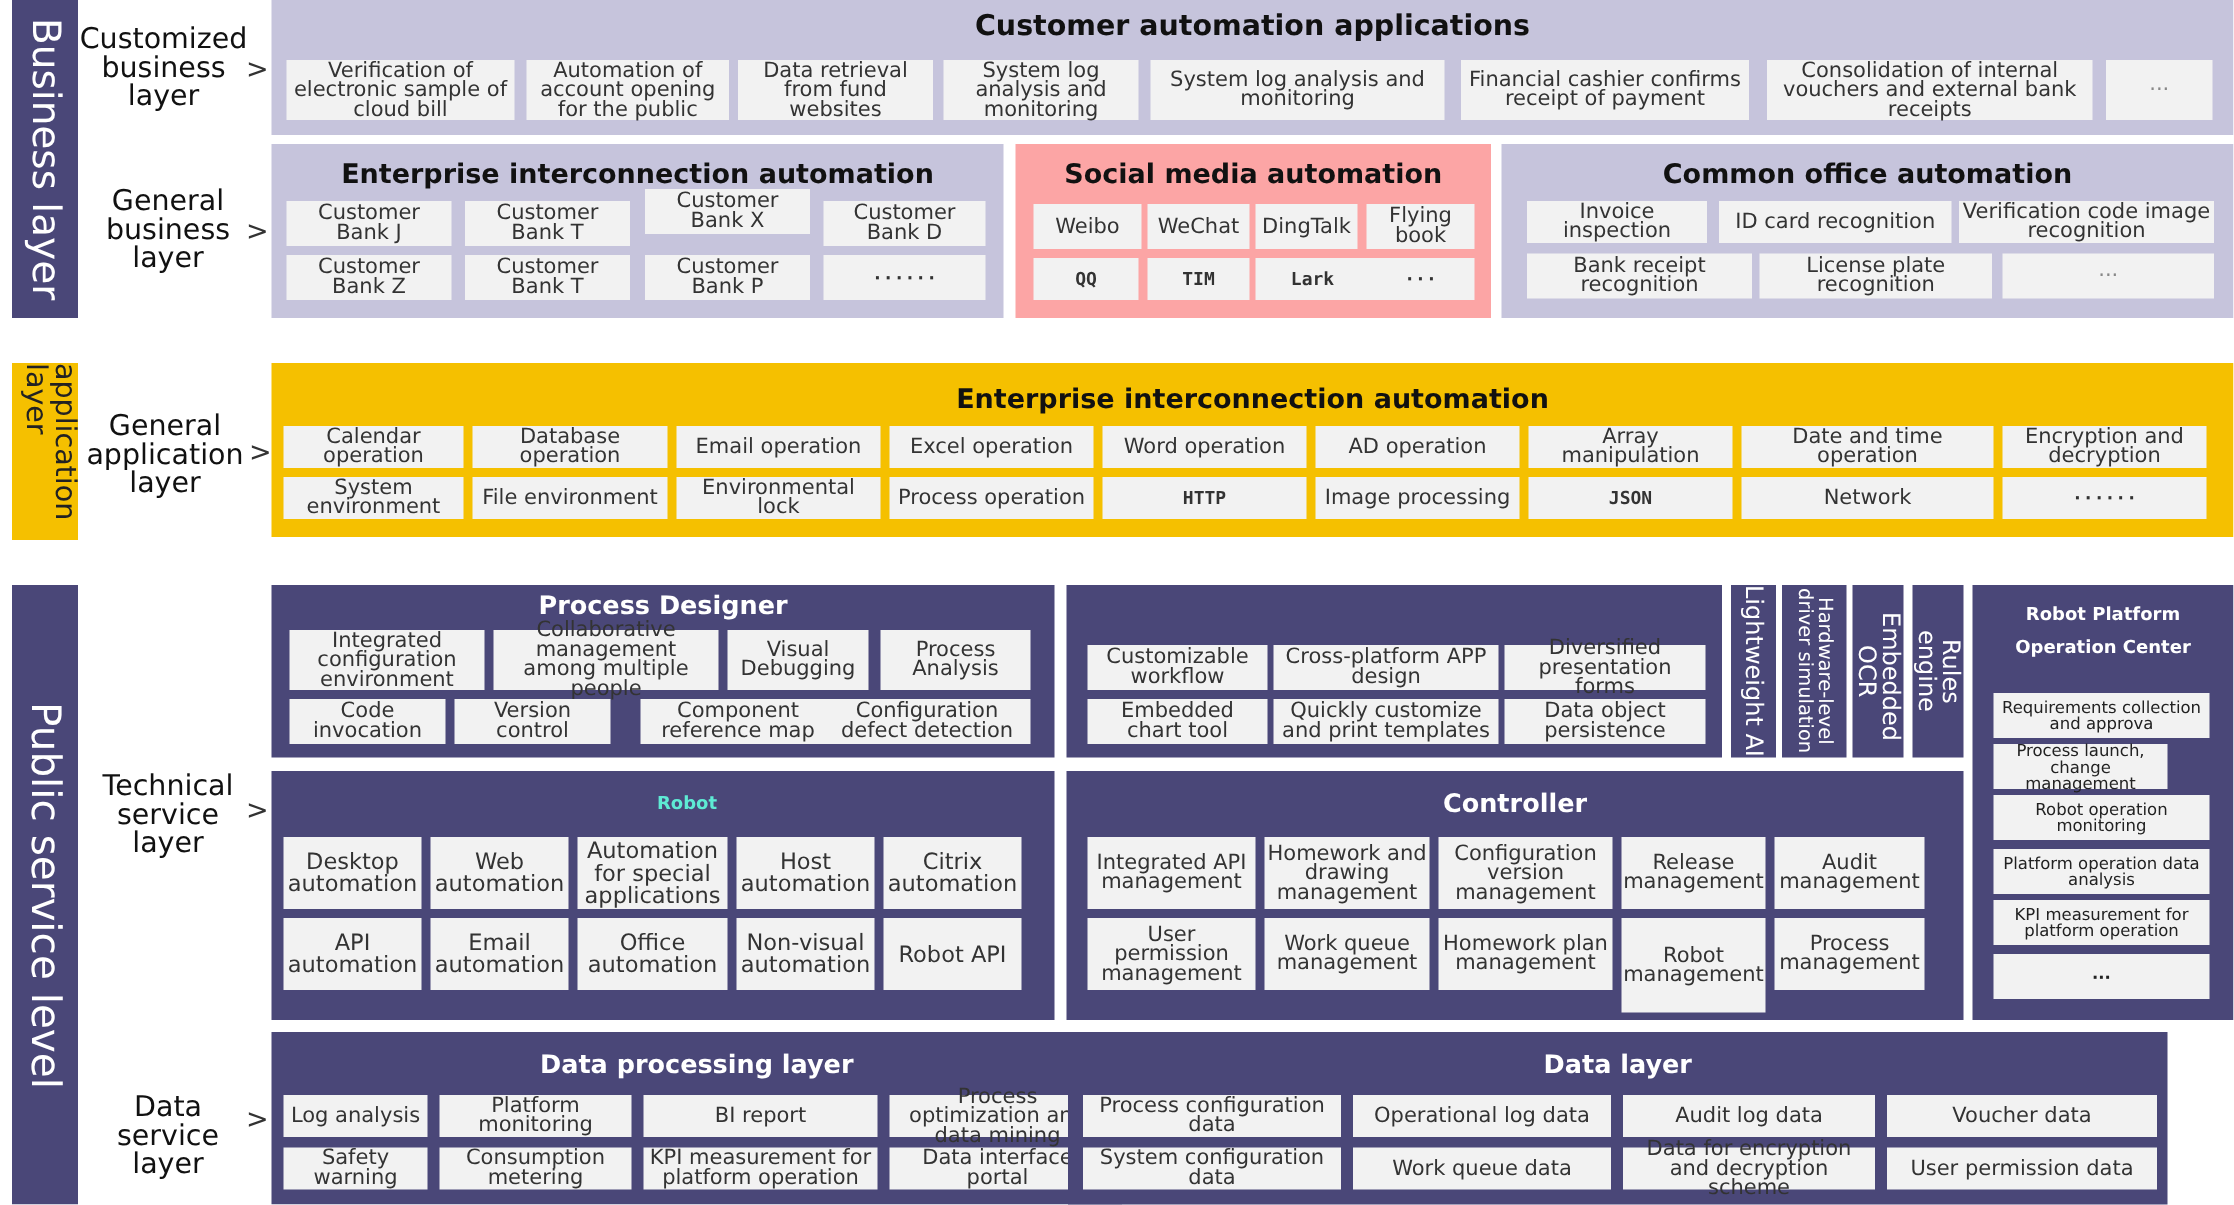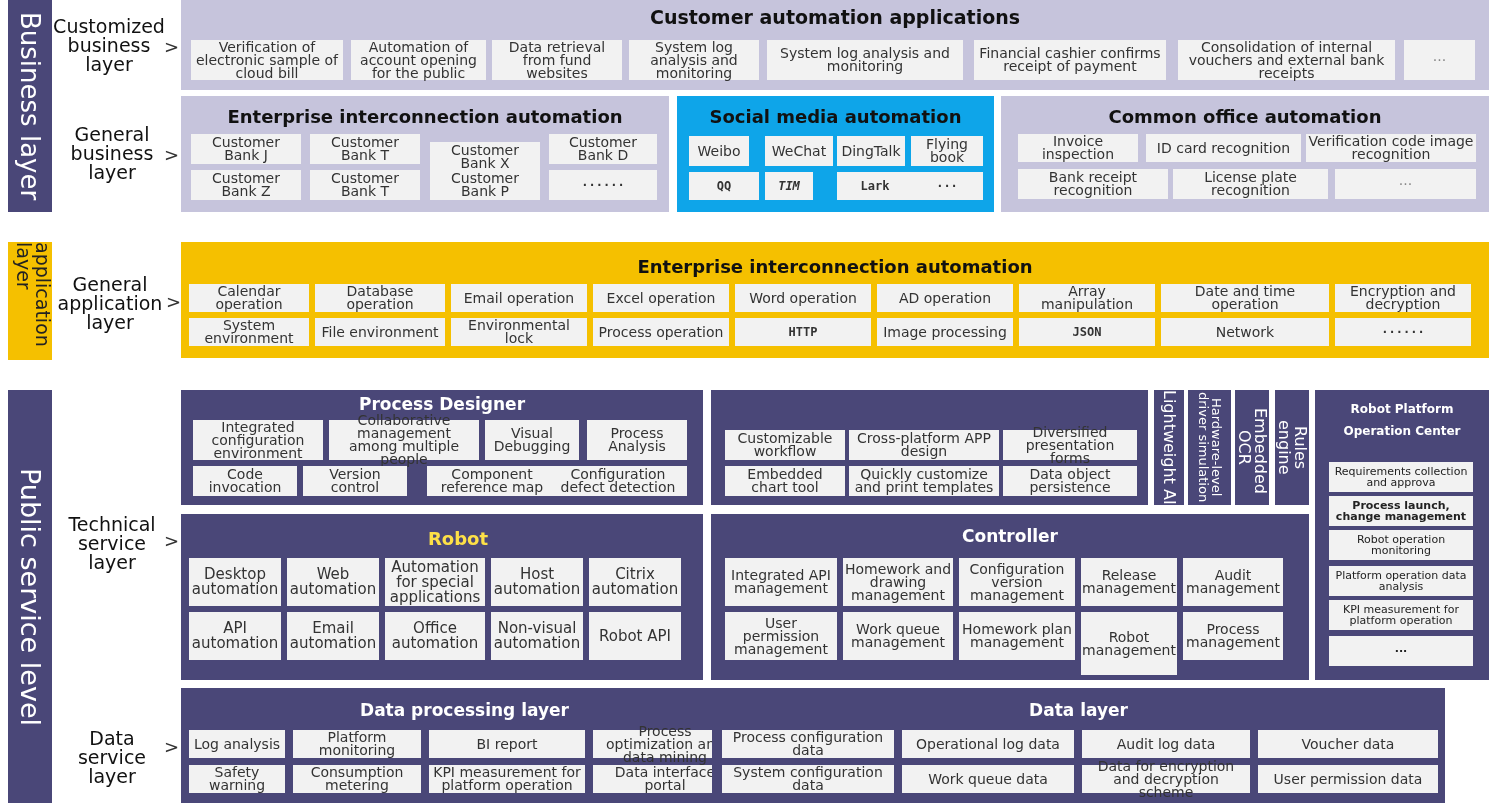--- a/index.html
+++ b/index.html
@@ -63,36 +63,36 @@
   <div class="chip" style="left:586px;top:40px;width:196px;height:40px;">System log analysis and monitoring</div>
   <div class="chip" style="left:793px;top:40px;width:192px;height:40px;">Financial cashier confirms receipt of payment</div>
   <div class="chip" style="left:997px;top:40px;width:217px;height:40px;">Consolidation of internal vouchers and external bank receipts</div>
   <div class="chip" style="left:1223px;top:40px;width:71px;height:40px;color:#888;">···</div>
 </div>
 
 <div class="panel" style="left:181px;top:96px;width:488px;height:116px;background:#c6c4dc;">
   <div class="panel-title" style="top:10px;font-size:18px;color:#111;">Enterprise interconnection automation</div>
   <div class="chip" style="left:10px;top:38px;width:110px;height:30px;">Customer Bank J</div>
   <div class="chip" style="left:129px;top:38px;width:110px;height:30px;">Customer Bank T</div>
-  <div class="chip" style="left:249px;top:46px;width:110px;height:30px;">Customer Bank X</div>
+  <div class="chip" style="left:249px;top:30px;width:110px;height:30px;">Customer Bank X</div>
   <div class="chip" style="left:368px;top:38px;width:108px;height:30px;">Customer Bank D</div>
   <div class="chip" style="left:10px;top:74px;width:110px;height:30px;">Customer Bank Z</div>
   <div class="chip" style="left:129px;top:74px;width:110px;height:30px;">Customer Bank T</div>
   <div class="chip" style="left:249px;top:74px;width:110px;height:30px;">Customer Bank P</div>
   <div class="chip bold" style="left:368px;top:74px;width:108px;height:30px;">······</div>
 </div>
 
-<div class="panel" style="left:677px;top:96px;width:317px;height:116px;background:#0ea5e9;">
+<div class="panel" style="left:677px;top:96px;width:317px;height:116px;background:#fca5a5;">
   <div class="panel-title" style="top:10px;font-size:18px;color:#111;">Social media automation</div>
-  <div class="chip" style="left:12px;top:40px;width:60px;height:30px;">Weibo</div>
+  <div class="chip" style="left:12px;top:40px;width:72px;height:30px;">Weibo</div>
   <div class="chip" style="left:88px;top:40px;width:68px;height:30px;">WeChat</div>
   <div class="chip" style="left:160px;top:40px;width:68px;height:30px;">DingTalk</div>
   <div class="chip" style="left:234px;top:40px;width:72px;height:30px;">Flying book</div>
   <div class="chip bold" style="left:12px;top:76px;width:70px;height:28px;">QQ</div>
-  <div class="chip bold" style="left:88px;top:76px;width:48px;height:28px;font-style:italic;">TIM</div>
+  <div class="chip bold" style="left:88px;top:76px;width:68px;height:28px;">TIM</div>
   <div class="chip bold" style="left:160px;top:76px;width:76px;height:28px;text-align:center;">Lark</div>
   <div class="chip bold" style="left:234px;top:76px;width:72px;height:28px;">···</div>
 </div>
 
 <div class="panel" style="left:1001px;top:96px;width:488px;height:116px;background:#c6c4dc;">
   <div class="panel-title" style="top:10px;font-size:18px;color:#111;">Common office automation</div>
   <div class="chip" style="left:17px;top:38px;width:120px;height:28px;">Invoice inspection</div>
   <div class="chip" style="left:145px;top:38px;width:155px;height:28px;">ID card recognition</div>
   <div class="chip" style="left:305px;top:38px;width:170px;height:28px;">Verification code image recognition</div>
   <div class="chip" style="left:17px;top:73px;width:150px;height:30px;">Bank receipt recognition</div>
@@ -152,21 +152,21 @@
   <span style="font-size:13px;line-height:13px;white-space:normal;height:112px;">Hardware-level driver simulation</span>
 </div>
 <div class="vbar" style="left:1235px;top:390px;width:34px;height:115px;">
   <span style="white-space:normal;height:80px;">Embedded OCR</span>
 </div>
 <div class="vbar" style="left:1275px;top:390px;width:34px;height:115px;">
   <span style="white-space:normal;height:70px;">Rules engine</span>
 </div>
 
 <div class="panel" style="left:181px;top:514px;width:522px;height:166px;background:#4a4778;">
-  <div class="panel-title" style="top:14px;font-size:18px;color:#fde047;padding-left:32px;">Robot</div>
+  <div class="panel-title" style="top:14px;font-size:12px;color:#5eead4;padding-left:32px;">Robot</div>
   <div id="robot-chips">
       <div class="chip" style="left: 8px; top: 44px; width: 92px; height: 48px; font-size: 15px; line-height: 15px;">Desktop automation</div>
       <div class="chip" style="left: 106px; top: 44px; width: 92px; height: 48px; font-size: 15px; line-height: 15px;">Web automation</div>
       <div class="chip" style="left: 204px; top: 44px; width: 100px; height: 48px; font-size: 15px; line-height: 15px;">Automation for special applications</div>
       <div class="chip" style="left: 310px; top: 44px; width: 92px; height: 48px; font-size: 15px; line-height: 15px;">Host automation</div>
       <div class="chip" style="left: 408px; top: 44px; width: 92px; height: 48px; font-size: 15px; line-height: 15px;">Citrix automation</div>
       <div class="chip" style="left: 8px; top: 98px; width: 92px; height: 48px; font-size: 15px; line-height: 15px;">API automation</div>
       <div class="chip" style="left: 106px; top: 98px; width: 92px; height: 48px; font-size: 15px; line-height: 15px;">Email automation</div>
       <div class="chip" style="left: 204px; top: 98px; width: 100px; height: 48px; font-size: 15px; line-height: 15px;">Office automation</div>
       <div class="chip" style="left: 310px; top: 98px; width: 92px; height: 48px; font-size: 15px; line-height: 15px;">Non-visual automation</div>
@@ -187,21 +187,21 @@
       <div class="chip" style="left: 248px; top: 98px; width: 116px; height: 48px;">Homework plan management</div>
       <div class="chip" style="left: 370px; top: 98px; width: 96px; height: 63px;">Robot management</div>
       <div class="chip" style="left: 472px; top: 98px; width: 100px; height: 48px;">Process management</div>
     </div>
 </div>
 
 <div class="panel" style="left:1315px;top:390px;width:174px;height:290px;background:#4a4778;">
   <div class="panel-title" style="top:8px;font-size:12px;line-height:22px;color:#fff;padding:0 6px;">Robot Platform Operation Center</div>
   <div id="ops-chips">
       <div class="ops-item" style="left: 14px; top: 72px; width: 144px; height: 30px;">Requirements collection and approva</div>
-      <div class="ops-item" style="left: 14px; top: 106px; width: 144px; height: 30px; font-weight: bold;">Process launch, change management</div>
+      <div class="ops-item" style="left: 14px; top: 106px; width: 116px; height: 30px;">Process launch, change management</div>
       <div class="ops-item" style="left: 14px; top: 140px; width: 144px; height: 30px;">Robot operation monitoring</div>
       <div class="ops-item" style="left: 14px; top: 176px; width: 144px; height: 30px;">Platform operation data analysis</div>
       <div class="ops-item" style="left: 14px; top: 210px; width: 144px; height: 30px;">KPI measurement for platform operation</div>
       <div class="ops-item" style="left: 14px; top: 246px; width: 144px; height: 30px; font-weight: bold;">···</div>
     </div>
 </div>
 
 <div class="panel" style="left:181px;top:688px;width:567px;height:115px;background:#4a4778;">
   <div class="panel-title" style="top:12px;font-size:17px;color:#fff;">Data processing layer</div>
   <div id="dp-chips">

